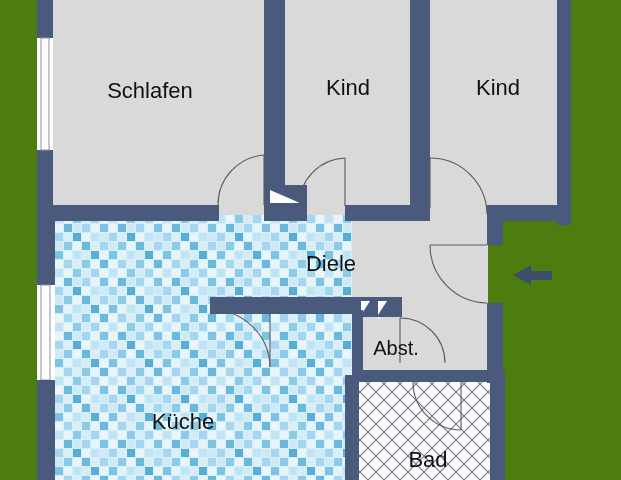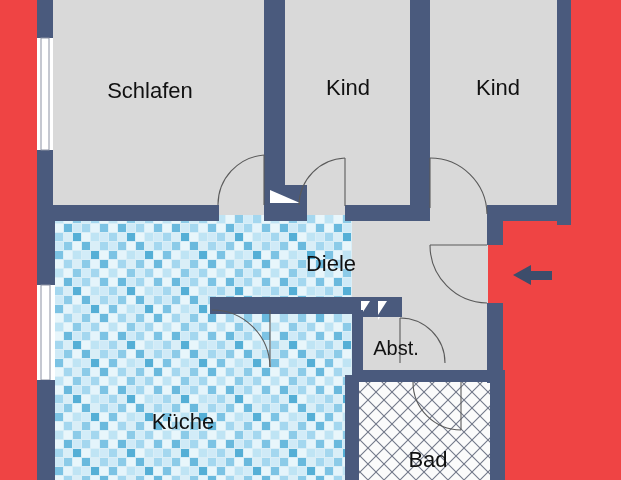--- a/index.html
+++ b/index.html
@@ -10,21 +10,21 @@
   body {
     width: 621px;
     height: 480px;
     overflow: hidden;
     font-family: "Liberation Sans", sans-serif;
   }
   #floorplan-root {
     position: relative;
     width: 621px;
     height: 480px;
-    background: #ef4444;
+    background: #4d7c0f;
   }
   svg#plan {
     display: block;
     width: 621px;
     height: 480px;
   }
   .room-label {
     font-family: "Liberation Sans", sans-serif;
     font-size: 22px;
     fill: #111111;

